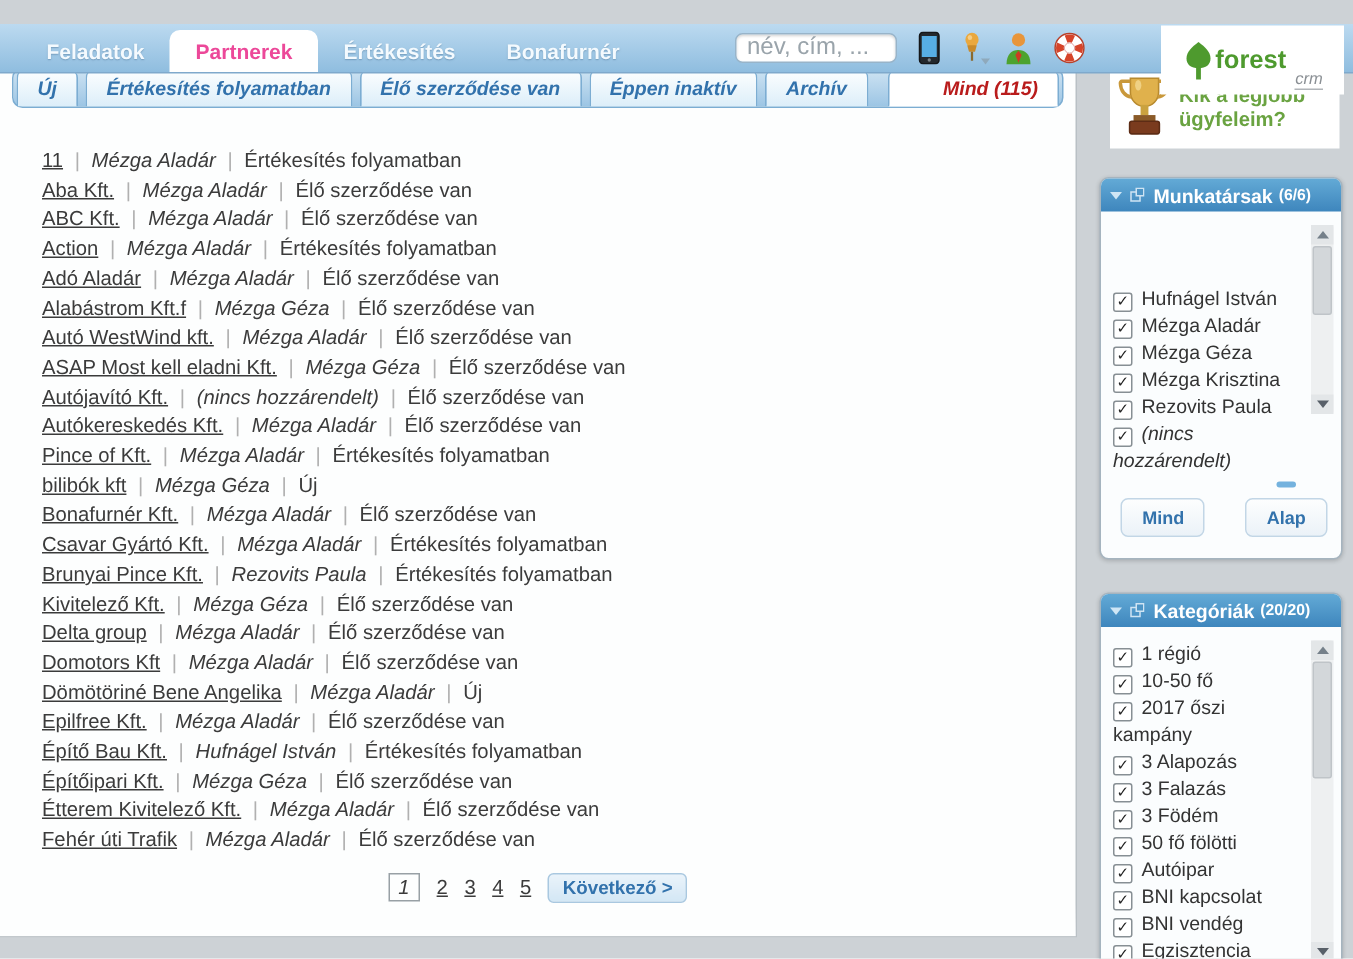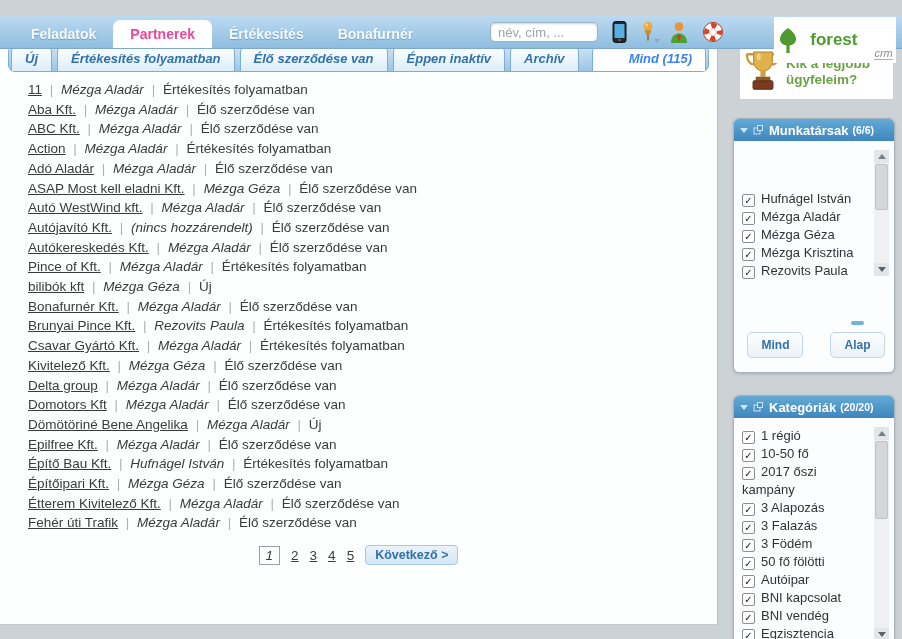--- a/index.html
+++ b/index.html
@@ -21,36 +21,36 @@
     height:28px;display:flex;align-items:center;padding:0 17px;
     color:#f4fafe;font-weight:bold;font-size:14px;cursor:pointer;
     text-shadow:0 1px 1px rgba(80,120,155,.55);
   }
   .nav-item.active{
     background:#fff;color:#ec4899;border-radius:7px 7px 0 0;text-shadow:none;
   }
   .search-input{
     margin-left:auto;align-self:center;width:92px;height:18px;
     border:1px solid #98b4c9;border-radius:5px;padding:0 7px;
-    font-size:13px;color:#3b82f6;background:#fff;
+    font-size:16px;color:#3b82f6;background:#fff;
     box-shadow:inset 0 1px 2px rgba(0,0,0,.18);outline:none;
     font-family:"Liberation Sans",sans-serif;
   }
   .search-input::placeholder{color:#9aa4ab;}
   .nav-icons{display:flex;align-items:center;gap:13px;margin-left:14px;}
   .nav-icon{display:flex;align-items:center;cursor:pointer;position:relative;}
   .pin-chevron{
     position:absolute;right:-4px;bottom:0;width:0;height:0;
     border-left:3.5px solid transparent;border-right:3.5px solid transparent;
     border-top:4px solid #8fa9bb;
   }
   .logo-box{
     margin-left:50px;margin-right:6px;align-self:flex-start;margin-top:1px;
     width:122px;height:46px;background:#fff;
-    display:flex;align-items:center;justify-content:center;gap:17px;cursor:pointer;
+    display:flex;align-items:center;justify-content:center;gap:6px;cursor:pointer;
   }
   .logo-name{color:#4e9a2e;font-weight:bold;font-size:17px;letter-spacing:0;margin-left:-6px;}
   .logo-suffix{color:#8a8f94;font-style:italic;font-size:11px;align-self:flex-end;margin-bottom:3px;border-bottom:1px solid #b0b4b8;}
   
   .main-panel{
     position:absolute;top:32px;left:0;width:718px;height:593px;
     background:#fdfefe;border-radius:0 10px 0 0;
     border-right:1px solid #b9c0c5;border-bottom:1px solid #c2c8cc;
     box-sizing:border-box;
   }
@@ -61,22 +61,22 @@
     align-items:stretch;box-sizing:border-box;
   }
   .tab{
     display:flex;align-items:center;padding:0 13px;cursor:pointer;
     background:linear-gradient(#feffff,#dceef9);
     border-left:1px solid #7cadd2;border-right:1px solid #7cadd2;
     border-radius:6px 6px 0 0;
     color:#3272ac;font-weight:bold;font-style:italic;font-size:13px;white-space:nowrap;
   }
   .tab:last-child{margin-left:auto;}
-  .tab.active{background:#fff;color:#3b82f6;padding-left:36px;}
-  .partner-list{padding:8px 0 0 28px;font-size:13.5px;color:#3b3b3b;}
+  .tab.active{background:#fff;color:#b91c1c;padding-left:36px;}
+  .partner-list{padding:25px 0 0 28px;font-size:13.5px;color:#3b3b3b;}
   .partner-row{line-height:19.7px;white-space:nowrap;}
   .partner-name{text-decoration:underline;color:#3b3b3b;cursor:pointer;}
   .sep{color:#b0b0b0;padding:0 4px;}
   .owner{font-style:italic;}
   .pagination{margin-top:12px;display:flex;justify-content:center;align-items:center;gap:11px;font-size:13.5px;color:#3b3b3b;}
   .page-current{border:1px solid #98a0a5;padding:0 6px;font-style:italic;line-height:17px;}
   .page-link{text-decoration:underline;color:#3b3b3b;cursor:pointer;}
   .next-btn{
     background:linear-gradient(#eaf3fa,#d3e7f5);border:1px solid #a9c8e0;border-radius:4px;
     padding:2px 9px;color:#3272ac;font-weight:bold;font-size:12.5px;cursor:pointer;
@@ -243,38 +243,45 @@
       </div>
 
       <div class="partner-row">
         <a class="partner-name">Adó Aladár</a>
         <span class="sep">|</span>
         <span class="owner">Mézga Aladár</span>
         <span class="sep">|</span>
         <span class="status">Élő szerződése van</span>
       </div>
 
+      <div class="partner-row">
+        <a class="partner-name">Alabástrom Kft.f</a>
+        <span class="sep">|</span>
+        <span class="owner">Mézga Géza</span>
+        <span class="sep">|</span>
+        <span class="status">Élő szerződése van</span>
+      </div>
+
+      <div class="partner-row">
+        <a class="partner-name">Autó WestWind kft.</a>
+        <span class="sep">|</span>
+        <span class="owner">Mézga Aladár</span>
+        <span class="sep">|</span>
+        <span class="status">Élő szerződése van</span>
+      </div>
 
       <div class="partner-row">
         <a class="partner-name">ASAP Most kell eladni Kft.</a>
         <span class="sep">|</span>
         <span class="owner">Mézga Géza</span>
         <span class="sep">|</span>
         <span class="status">Élő szerződése van</span>
       </div>
 
       <div class="partner-row">
-        <a class="partner-name">Autó WestWind kft.</a>
-        <span class="sep">|</span>
-        <span class="owner">Mézga Aladár</span>
-        <span class="sep">|</span>
-        <span class="status">Élő szerződése van</span>
-      </div>
-
-      <div class="partner-row">
         <a class="partner-name">Autójavító Kft.</a>
         <span class="sep">|</span>
         <span class="owner">(nincs hozzárendelt)</span>
         <span class="sep">|</span>
         <span class="status">Élő szerződése van</span>
       </div>
 
       <div class="partner-row">
         <a class="partner-name">Autókereskedés Kft.</a>
         <span class="sep">|</span>
@@ -301,31 +308,31 @@
 
       <div class="partner-row">
         <a class="partner-name">Bonafurnér Kft.</a>
         <span class="sep">|</span>
         <span class="owner">Mézga Aladár</span>
         <span class="sep">|</span>
         <span class="status">Élő szerződése van</span>
       </div>
 
       <div class="partner-row">
+        <a class="partner-name">Csavar Gyártó Kft.</a>
+        <span class="sep">|</span>
+        <span class="owner">Mézga Aladár</span>
+        <span class="sep">|</span>
+        <span class="status">Értékesítés folyamatban</span>
+      </div>
+
+      <div class="partner-row">
         <a class="partner-name">Brunyai Pince Kft.</a>
         <span class="sep">|</span>
         <span class="owner">Rezovits Paula</span>
-        <span class="sep">|</span>
-        <span class="status">Értékesítés folyamatban</span>
-      </div>
-
-      <div class="partner-row">
-        <a class="partner-name">Csavar Gyártó Kft.</a>
-        <span class="sep">|</span>
-        <span class="owner">Mézga Aladár</span>
         <span class="sep">|</span>
         <span class="status">Értékesítés folyamatban</span>
       </div>
 
       <div class="partner-row">
         <a class="partner-name">Kivitelező Kft.</a>
         <span class="sep">|</span>
         <span class="owner">Mézga Géza</span>
         <span class="sep">|</span>
         <span class="status">Élő szerződése van</span>
@@ -458,20 +465,23 @@
           </label>
 
           <label class="check-item">
             <span class="checkbox">✓</span><span class="check-label">Mézga Krisztina</span>
           </label>
 
           <label class="check-item">
             <span class="checkbox">✓</span><span class="check-label">Rezovits Paula</span>
           </label>
 
+          <label class="check-item">
+            <span class="checkbox">✓</span><span class="check-label italic">(nincs hozzárendelt)</span>
+          </label>
         </div>
       <div class="fake-scrollbar" style="height:126px;">
         <span class="sb-btn">
             <span class="tri-up"></span>
           </span>
         <span class="sb-track">
           <span class="sb-thumb" style="top:1px;height:46px;"></span>
         </span>
         <span class="sb-btn">
             <span class="tri-down"></span>

